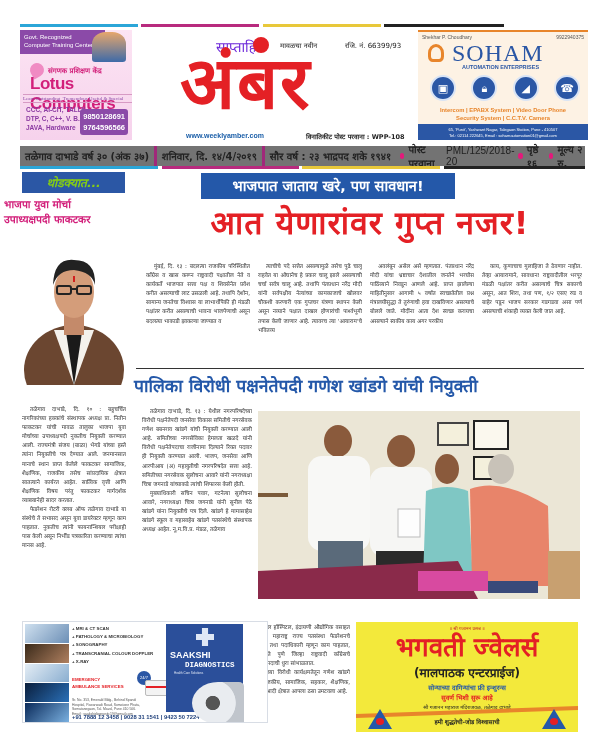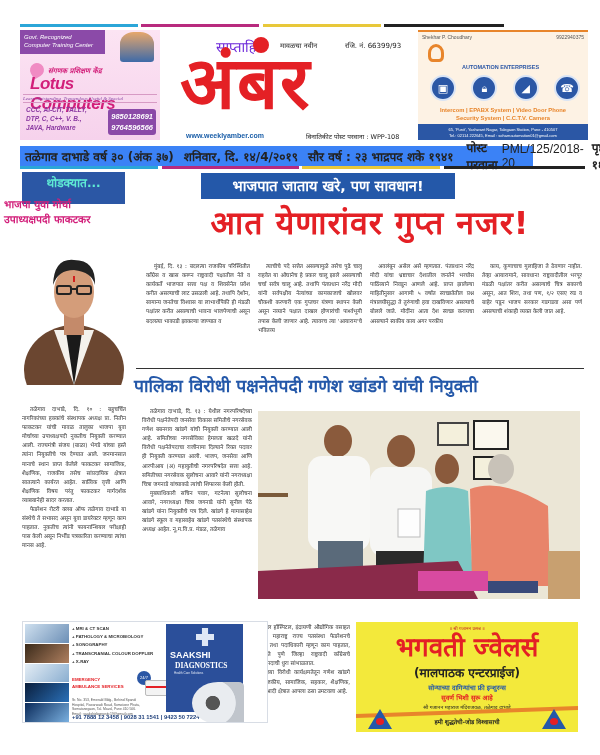--- a/index.html
+++ b/index.html
@@ -3,61 +3,61 @@
 <meta charset="utf-8">
 <style>
   * { box-sizing: border-box; margin: 0; padding: 0; }
   body { width: 600px; height: 755px; background: #fff; font-family: "DejaVu Sans", sans-serif; position: relative; overflow: hidden; color: #222; }
   .abs { position: absolute; }
 
   
   .strip { position: absolute; top: 24px; height: 3px; }
 
   
-  .lotus { left: 20px; top: 30px; width: 140px; height: 110px; background: linear-gradient(#fce4f3, #f6d2ec); overflow: hidden; font-style: italic; }
+  .lotus { left: 20px; top: 30px; width: 112px; height: 110px; background: linear-gradient(#fce4f3, #f6d2ec); overflow: hidden; }
   .lotus .gov { position: absolute; left: 0; top: 0; width: 85px; height: 24px; background: #8b4aa8; color: #fff; font-size: 6px; line-height: 8px; padding: 3px 4px; font-family: "Liberation Sans", sans-serif; }
   .lotus .kid { position: absolute; right: 6px; top: 2px; width: 34px; height: 30px; border-radius: 40% 40% 10% 10%; background: linear-gradient(#e7a76c, #3e6aa8); }
   .lotus .mar { position: absolute; left: 28px; top: 36px; font-size: 7px; color: #d21f7a; font-weight: bold; }
   .lotus .name { position: absolute; left: 10px; top: 44px; font-size: 17px; color: #d21f7a; font-weight: bold; font-family: "Liberation Sans", sans-serif; letter-spacing: -0.5px; }
   .lotus .tag { position: absolute; left: 3px; top: 64px; width: 134px; font-size: 5px; color: #8b4aa8; font-family: "Liberation Serif", serif; border-top: 1px solid #d79ac4; border-bottom: 1px solid #d79ac4; padding: 1px 0; }
   .lotus .courses { position: absolute; left: 6px; top: 75px; font-size: 6.5px; line-height: 9px; color: #8b3aa2; font-weight: bold; font-family: "Liberation Sans", sans-serif; }
   .lotus .phones { position: absolute; right: 4px; top: 79px; background: #8b4aa8; color: #fff; font-size: 7.5px; line-height: 11px; padding: 2px 3px; border-radius: 3px; font-weight: bold; font-family: "Liberation Sans", sans-serif; }
   .lotus .flower { position: absolute; left: 10px; top: 33px; width: 14px; height: 14px; border-radius: 50% 50% 50% 0; background: #f08bc3; transform: rotate(-30deg); }
 
   
   .mast-weekly { left: 216px; top: 37px; font-size: 14px; color: #6d28d9; }
   .mast-dot { left: 253px; top: 37px; width: 16px; height: 16px; border-radius: 50%; background: #e42025; }
   .mast-new { left: 280px; top: 41px; font-size: 7px; color: #222; }
   .mast-reg { left: 345px; top: 41px; font-size: 7px; color: #222; }
   .mast-title { left: 180px; top: 40px; width: 230px; font-size: 72px; line-height: 86px; color: #e42025; font-weight: bold; letter-spacing: 2px; }
   .mast-web { left: 186px; top: 132px; font-size: 7px; color: #1a5ea8; font-weight: bold; font-family: "Liberation Sans", sans-serif; }
-  .mast-permit { left: 306px; top: 132px; font-size: 6.5px; color: #222; }
+  .mast-permit { left: 306px; top: 132px; font-size: 6.5px; color: #222; font-weight: bold; }
 
   
   .soham { left: 418px; top: 30px; width: 170px; height: 110px; background: #fdf2e4; border-top: 2px solid #e8852b; overflow: hidden; }
   .soham .owner { position: absolute; left: 4px; top: 2px; font-size: 5px; color: #555; font-family: "Liberation Sans", sans-serif; }
   .soham .phone { position: absolute; right: 4px; top: 2px; font-size: 5px; color: #555; font-family: "Liberation Sans", sans-serif; }
   .soham .logo { position: absolute; left: 10px; top: 12px; width: 16px; height: 18px; border: 3px solid #e8852b; border-radius: 50% 50% 30% 30%; }
   .soham .brand { position: absolute; left: 34px; top: 8px; font-size: 24px; color: #2b57a5; font-family: "Liberation Serif", serif; letter-spacing: 1px; }
   .soham .sub { position: absolute; left: 44px; top: 32px; font-size: 5.5px; color: #2b57a5; font-weight: bold; font-family: "Liberation Sans", sans-serif; }
   .soham .icons { position: absolute; left: 12px; top: 43px; width: 150px; display: flex; justify-content: space-between; }
   .soham .icons span { width: 26px; height: 26px; border-radius: 50%; background: #2b57a5; border: 2px solid #d9e4f5; display: flex; align-items: center; justify-content: center; color: #fff; font-size: 11px; }
   .soham .services { position: absolute; left: 0; top: 74px; width: 170px; text-align: center; font-size: 5.8px; line-height: 8px; color: #e8852b; font-weight: bold; font-family: "Liberation Sans", sans-serif; }
   .soham .addr { position: absolute; left: 0; top: 92px; width: 170px; height: 18px; background: #2b57a5; color: #fff; font-size: 4px; line-height: 6px; text-align: center; padding-top: 3px; font-family: "Liberation Sans", sans-serif; }
 
   
-  .infobar { left: 20px; top: 146px; width: 513px; height: 20px; background: #3b82f6; display: flex; align-items: center; font-size: 12px; color: #222; font-weight: bold; }
+  .infobar { left: 20px; top: 146px; width: 565px; height: 20px; background: #737373; display: flex; align-items: center; font-size: 10px; color: #222; font-weight: bold; }
   .infobar .seg { padding: 0 5px; white-space: nowrap; }
   .infobar .sep { width: 4px; height: 20px; background: #a0287a; }
   .infobar .dot { display: inline-block; width: 6px; height: 6px; border-radius: 50%; background: #e4197b; margin: 0 4px; vertical-align: middle; }
   .infobar .latin { font-family: "Liberation Sans", sans-serif; font-weight: normal; }
   .bar2 { position: absolute; top: 166px; height: 3px; }
 
   
-  .brief-h { left: 22px; top: 172px; width: 103px; height: 32px; background: #2b57a5; color: #5eead4; font-size: 12px; line-height: 22px; text-align: center; font-weight: bold; }
+  .brief-h { left: 22px; top: 172px; width: 103px; height: 21px; background: #2b57a5; color: #84cc16; font-size: 12px; line-height: 22px; text-align: center; font-weight: bold; font-style: italic; }
   .brief-t { left: 4px; top: 197px; width: 108px; color: #d21f7a; font-size: 10.5px; line-height: 15px; font-weight: bold; }
   .portrait { left: 24px; top: 240px; width: 100px; height: 145px; }
 
   
   .kicker { left: 201px; top: 173px; width: 254px; height: 26px; background: #2458a9; color: #fff; font-size: 14.5px; line-height: 26px; text-align: center; font-weight: bold; }
   .headline { left: 140px; top: 199px; width: 460px; text-align: center; color: #e42025; font-size: 32px; line-height: 48px; font-weight: bold; letter-spacing: 1px; }
 
   .col { position: absolute; font-size: 5.6px; line-height: 9.1px; color: #333; text-align: justify; overflow: hidden; }
   .col p { text-indent: 8px; }
   .rule { position: absolute; height: 1px; background: #333; }
@@ -73,21 +73,21 @@
   .saakshi .list { position: absolute; left: 49px; top: 3px; font-size: 4.4px; line-height: 8.2px; color: #333; font-weight: bold; font-family: "Liberation Sans", sans-serif; }
   .saakshi .emerg { position: absolute; left: 49px; top: 54px; font-size: 4.4px; line-height: 7px; color: #e42025; font-weight: bold; font-family: "Liberation Sans", sans-serif; }
   .saakshi .badge { position: absolute; left: 114px; top: 49px; width: 14px; height: 14px; border-radius: 50%; background: #2b57a5; color: #fff; font-size: 4px; line-height: 14px; text-align: center; font-family: "Liberation Sans", sans-serif; }
   .saakshi .amb { position: absolute; left: 122px; top: 58px; width: 30px; height: 16px; background: #f3f3f3; border: 1px solid #bbb; border-radius: 2px; }
   .saakshi .amb::after { content: ""; position: absolute; left: 0; right: 0; top: 5px; height: 2px; background: #e42025; }
   .saakshi .addr { position: absolute; left: 49px; top: 76px; font-size: 3.4px; line-height: 4.5px; color: #555; font-family: "Liberation Sans", sans-serif; width: 100px; }
   .saakshi .phones { position: absolute; left: 49px; top: 92px; font-size: 5.8px; color: #1e3f7a; font-weight: bold; font-family: "Liberation Sans", sans-serif; white-space: nowrap; }
   .saakshi .panel { position: absolute; left: 143px; top: 2px; width: 77px; height: 88px; background: #2b4f9a; }
   .saakshi .cross { position: absolute; left: 30px; top: 4px; width: 18px; height: 18px; background: #dfe7f5; clip-path: polygon(33% 0,67% 0,67% 33%,100% 33%,100% 67%,67% 67%,67% 100%,33% 100%,33% 67%,0 67%,0 33%,33% 33%); }
   .saakshi .n1 { position: absolute; left: 4px; top: 26px; font-size: 9px; color: #fff; font-weight: bold; font-family: "Liberation Sans", sans-serif; }
-  .saakshi .n2 { position: absolute; left: 9px; top: 37px; font-size: 7.5px; color: #fff; font-weight: bold; font-family: Liberation Serif, serif; }
+  .saakshi .n2 { position: absolute; left: 19px; top: 37px; font-size: 7.5px; color: #fff; font-weight: bold; font-family: Liberation Mono, monospace; }
   .saakshi .n3 { position: absolute; left: 8px; top: 47px; font-size: 3px; color: #dfe7f5; font-family: "Liberation Sans", sans-serif; }
   .saakshi .mri { position: absolute; left: 26px; top: 58px; width: 52px; height: 42px; border-radius: 50% 10% 0 50%; background: radial-gradient(circle at 40% 50%, #555 0 18%, #e9ecf0 20% 60%, #c0c5cc 62%); }
 
   
   .bhag { left: 356px; top: 622px; width: 222px; height: 110px; background: #f3e93b; overflow: hidden; }
   .bhag .top { position: absolute; left: 0; top: 3px; width: 222px; text-align: center; font-size: 4.5px; color: #c62a2a; }
   .bhag .name { position: absolute; left: 0; top: 8px; width: 222px; text-align: center; font-size: 26px; line-height: 34px; color: #e42025; font-weight: bold; }
   .bhag .ent { position: absolute; left: 0; top: 43px; width: 222px; text-align: center; font-size: 12px; line-height: 16px; color: #222; font-weight: bold; }
   .bhag .ins { position: absolute; left: 0; top: 61px; width: 222px; text-align: center; font-size: 6.5px; color: #2458a9; font-weight: bold; }
   .bhag .bisi { position: absolute; left: 0; top: 71px; width: 222px; text-align: center; font-size: 6.5px; color: #e42025; font-weight: bold; }
@@ -131,20 +131,21 @@
 <div class="abs mast-new">मावळचा नवीन</div>
 <div class="abs mast-reg">रजि. नं. 66399/93</div>
 <div class="abs mast-title">अंबर</div>
 <div class="abs mast-web">www.weeklyamber.com</div>
 <div class="abs mast-permit">विनातिकीट पोस्ट परवाना : WPP-108</div>
 
 <div class="abs soham">
   <div class="owner">Shekhar P. Choudhary</div>
   <div class="phone">9922940375</div>
   <div class="logo"></div>
+  <div class="brand">SOHAM</div>
   <div class="sub">AUTOMATION ENTERPRISES</div>
   <div class="icons">
     <span>▣</span>
     <span>🔒︎</span>
     <span>◢</span>
     <span>☎</span>
   </div>
   <div class="services">
     <div>Intercom | EPABX System | Video Door Phone</div>
     <div>Security System | C.C.T.V. Camera</div>

